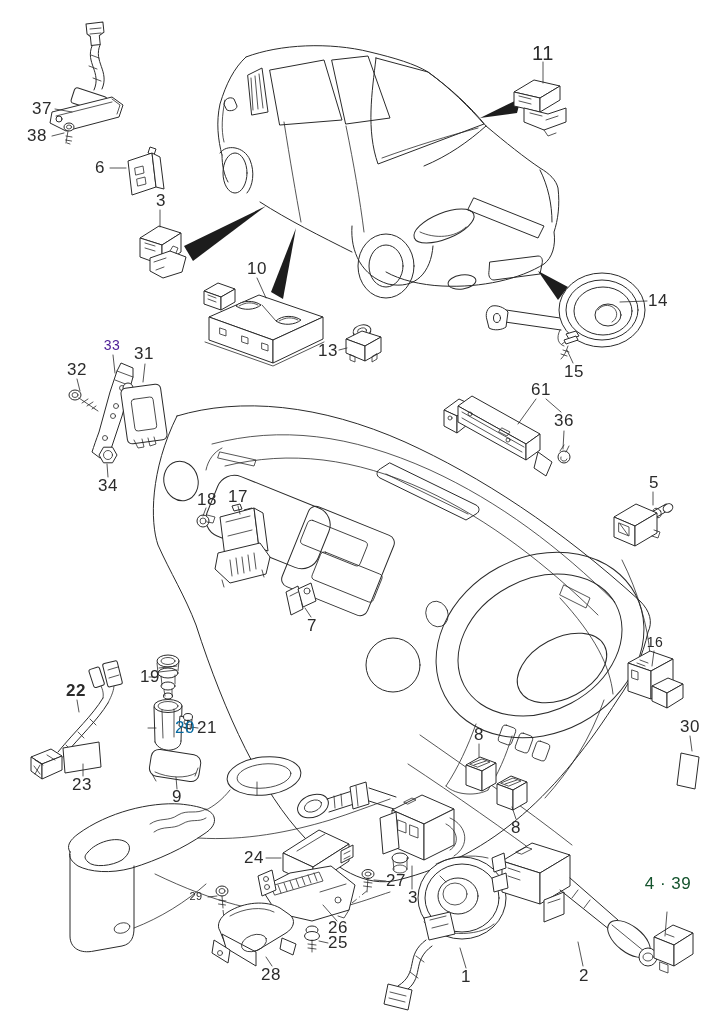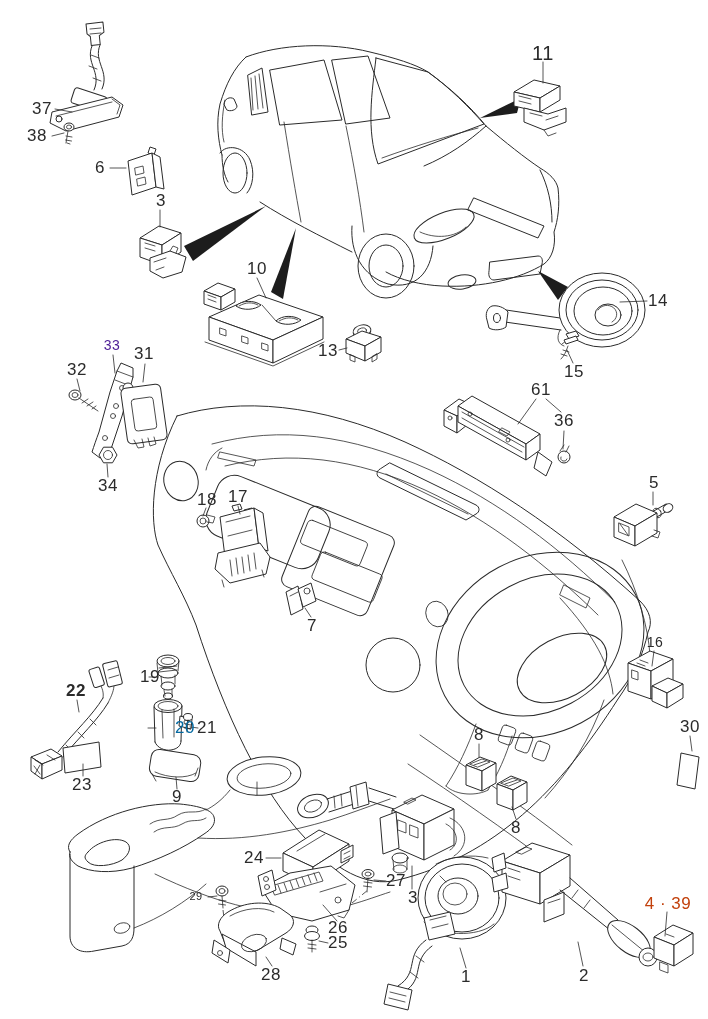--- a/index.html
+++ b/index.html
@@ -501,15 +501,15 @@
       <div class="plabel" style="left: 196px; top: 896px; font-size: 11px; color: rgb(43, 43, 43);">29</div>
       <div class="plabel" style="left: 396px; top: 881px; font-size: 17px; color: rgb(43, 43, 43);">27</div>
       <div class="plabel" style="left: 413px; top: 898px; font-size: 17px; color: rgb(43, 43, 43);">3</div>
       <div class="plabel" style="left: 338px; top: 928px; font-size: 17px; color: rgb(43, 43, 43);">26</div>
       <div class="plabel" style="left: 338px; top: 943px; font-size: 17px; color: rgb(43, 43, 43);">25</div>
       <div class="plabel" style="left: 271px; top: 975px; font-size: 17px; color: rgb(43, 43, 43);">28</div>
       <div class="plabel" style="left: 479px; top: 735px; font-size: 17px; color: rgb(43, 43, 43);">8</div>
       <div class="plabel" style="left: 516px; top: 828px; font-size: 17px; color: rgb(43, 43, 43);">8</div>
       <div class="plabel" style="left: 466px; top: 977px; font-size: 17px; color: rgb(43, 43, 43);">1</div>
       <div class="plabel" style="left: 584px; top: 976px; font-size: 17px; color: rgb(43, 43, 43);">2</div>
-      <div class="plabel" style="left: 668px; top: 904px; font-size: 17px; color: #c2410c;">4 · 39</div>
+      <div class="plabel" style="left: 668px; top: 884px; font-size: 17px; color: #14532d;">4 · 39</div>
     </div>
 </div>
 
 </body></html>

